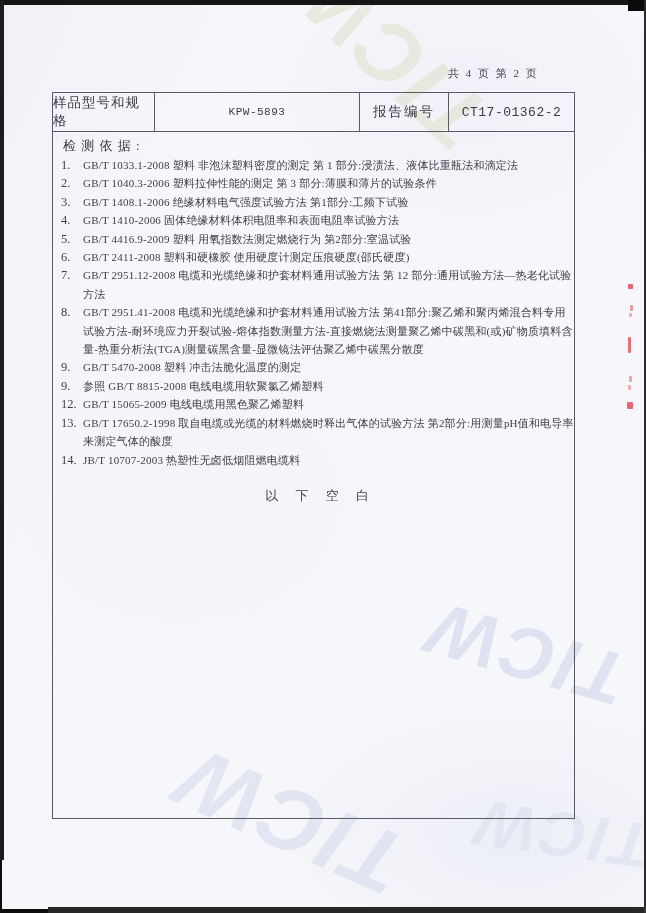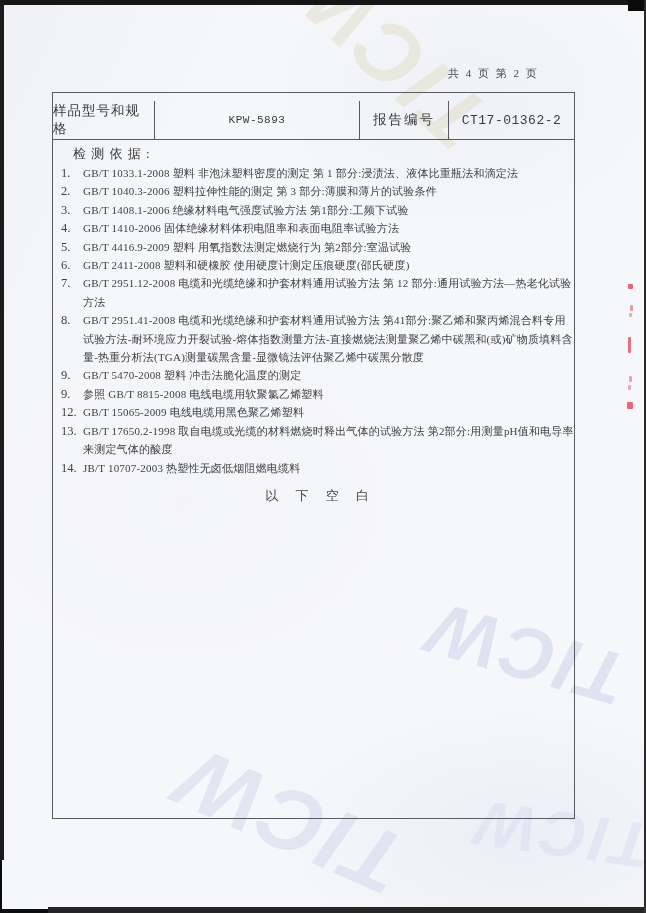--- a/index.html
+++ b/index.html
@@ -49,43 +49,43 @@
   .pagination{
     position:absolute;left:446px;top:62px;font-size:11px;letter-spacing:2px;
     color:#46464d;white-space:pre;
   }
 
   
   .frame{
     position:absolute;left:50px;top:88px;width:523px;height:727px;
     border:1px solid var(--border-col);
   }
-  .header-row{display:flex;height:39px;border-bottom:1px solid var(--border-col);margin-top:8px;}
+  .header-row{display:flex;height:39px;border-bottom:1px solid var(--border-col);}
   .cell{
     display:flex;align-items:center;justify-content:center;
     font-size:13.5px;letter-spacing:1px;color:#3b3b42;
   }
   .cell-sample-label{width:102px;border-right:1px solid var(--border-col);}
   .cell-sample-value{width:205px;border-right:1px solid var(--border-col);font-family:"Liberation Mono","DejaVu Sans Mono",monospace;font-size:11px;letter-spacing:.5px;}
   .cell-report-label{width:89px;border-right:1px solid var(--border-col);letter-spacing:2px;}
   .cell-report-value{flex:1;font-family:"Liberation Mono","DejaVu Sans Mono",monospace;font-size:13px;letter-spacing:.5px;}
 
   .table-body{padding:4px 0 0 8px;}
-  .section-title{font-size:13px;letter-spacing:1px;margin:1px 0 1px 12px;color:#38383f;}
+  .section-title{font-size:13px;letter-spacing:1px;margin:1px 0 1px 2px;color:#38383f;}
 
   .std-item{display:flex;align-items:flex-start;line-height:18.4px;}
   .std-num{
     width:22px;flex:none;font-size:12.5px;
     font-family:"Liberation Serif","DejaVu Serif",serif;color:#3e3e45;
   }
   .std-text{width:497px;font-size:11px;color:#3e3e45;letter-spacing:.2px;}
 
   .blank-note{
     width:519px;text-align:center;font-size:13px;letter-spacing:7px;
-    margin-top:10px;color:#45454c;
+    margin-top:18px;color:#45454c;
   }
 
   
   .stamp-mark{position:absolute;background:var(--stamp-red);border-radius:1px;opacity:.85;filter:blur(.4px);}
   .sm1{left:626px;top:280px;width:5px;height:5px;}
   .sm2{left:628px;top:301px;width:3px;height:6px;opacity:.55;}
   .sm3{left:627px;top:309px;width:3px;height:4px;opacity:.45;}
   .sm4{left:626px;top:333px;width:3px;height:16px;opacity:.8;}
   .sm5{left:627px;top:372px;width:3px;height:6px;opacity:.5;}
   .sm6{left:626px;top:381px;width:3px;height:5px;opacity:.45;}

